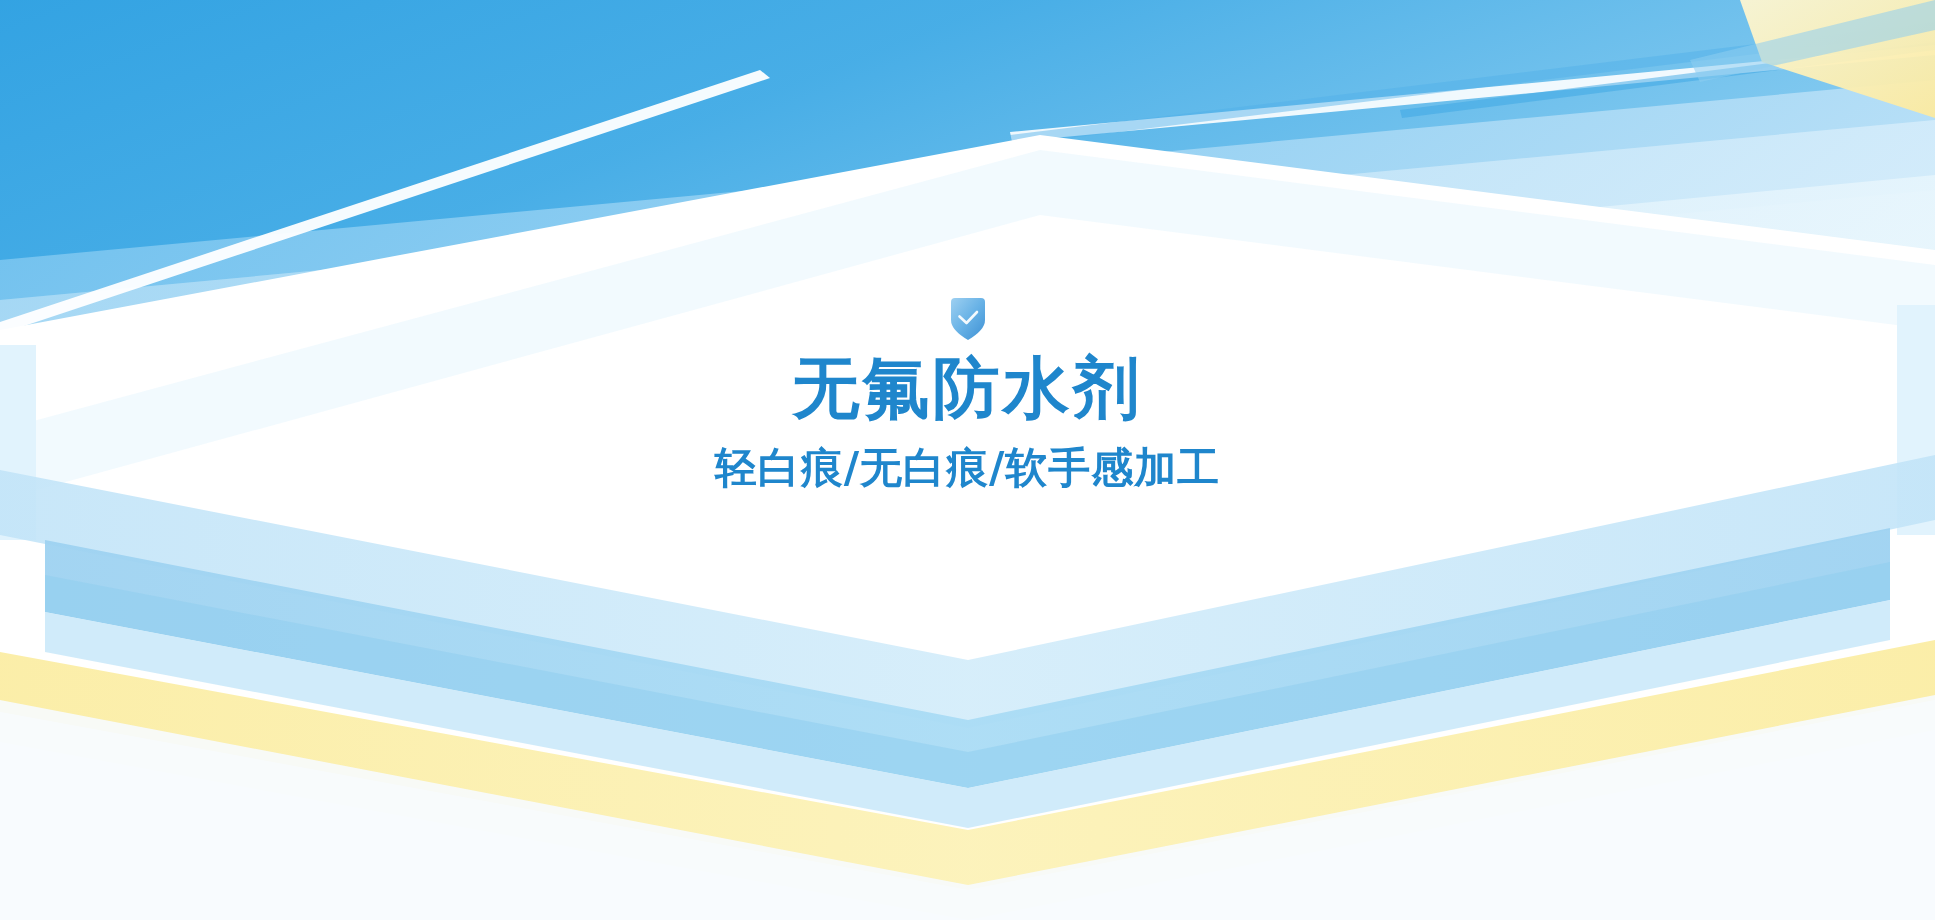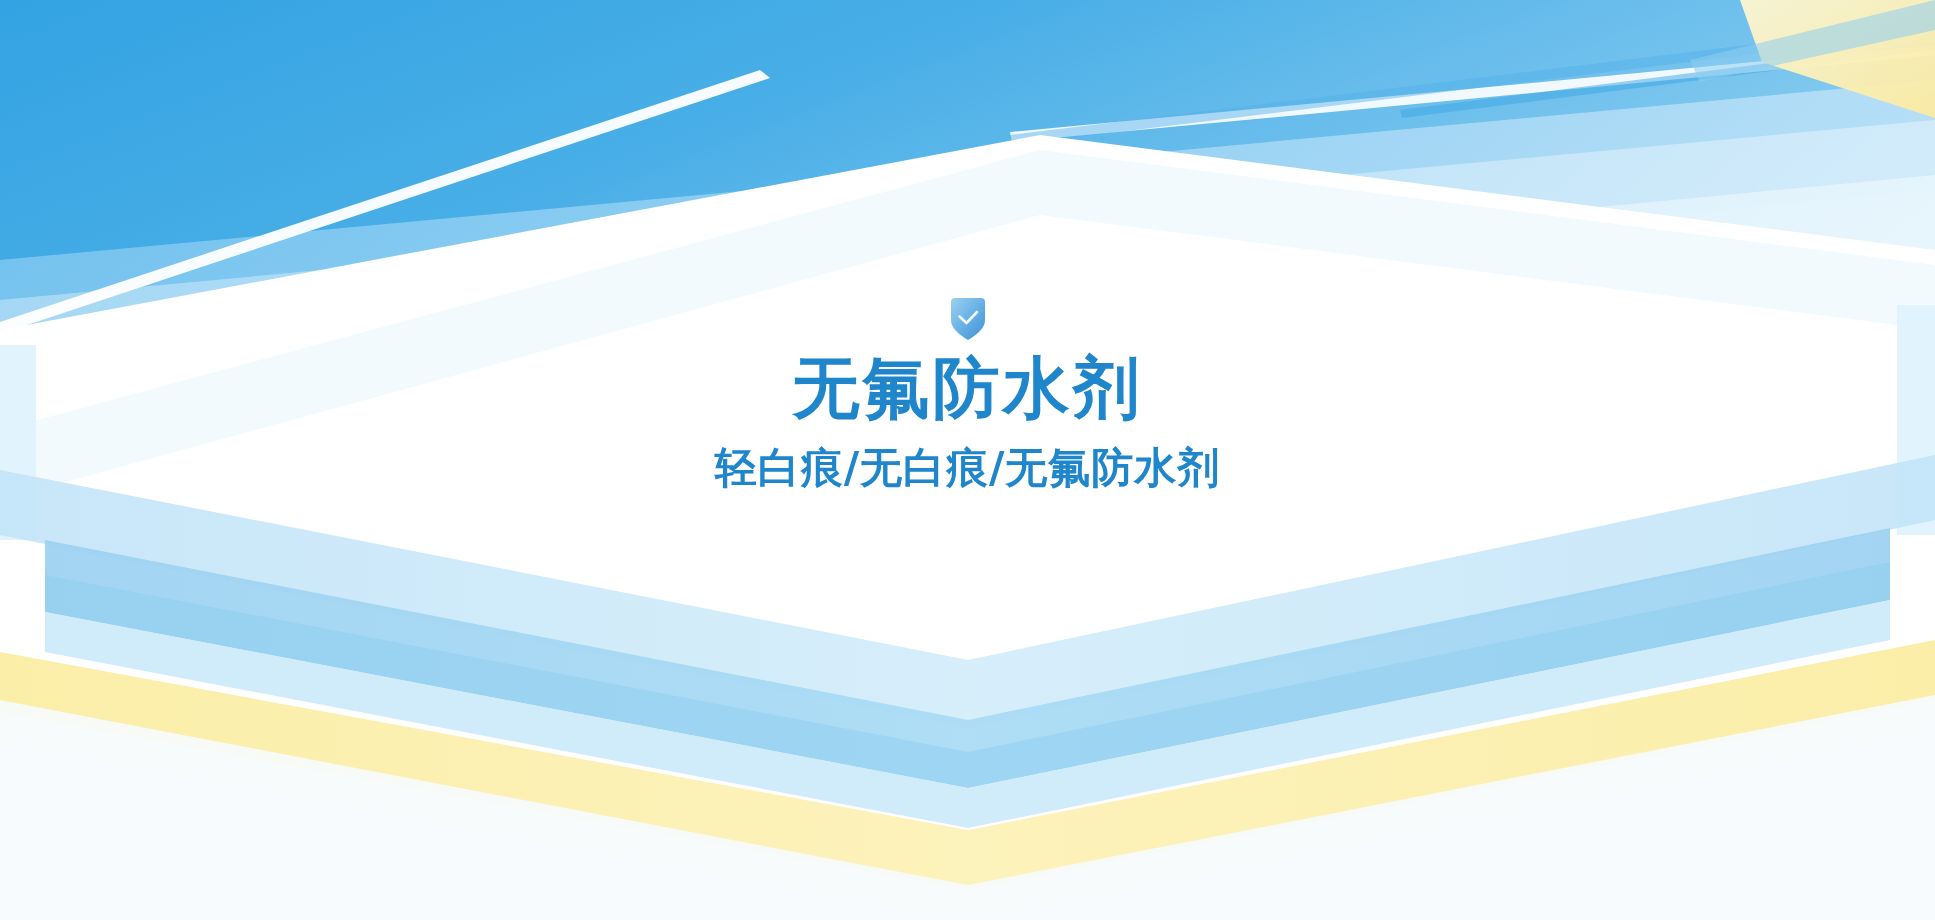--- a/index.html
+++ b/index.html
@@ -175,16 +175,16 @@
 
     <div class="shield-wrap">
       <svg viewBox="0 0 42 46" width="42" height="46" aria-hidden="true">
         <path d="M4 6 Q4 2 8 2 L34 2 Q38 2 38 6 L38 24 Q38 34 21 44 Q4 34 4 24 Z" fill="url(#gShield)"></path>
         <path d="M12.5 20.5 L19.5 27 L30 16" fill="none" stroke="#ffffff" stroke-width="2.6" stroke-linecap="round" stroke-linejoin="round" opacity="0.92"></path>
       </svg>
     </div>
 
     <h1 id="hero-title">无氟防水剂</h1>
 
-    <h2 id="hero-subtitle">轻白痕/无白痕/无氟防水剂</h2>
+    <h2 id="hero-subtitle">轻白痕/无白痕/软手感加工</h2>
   </div>
 
 </div>
 
 </body></html>

